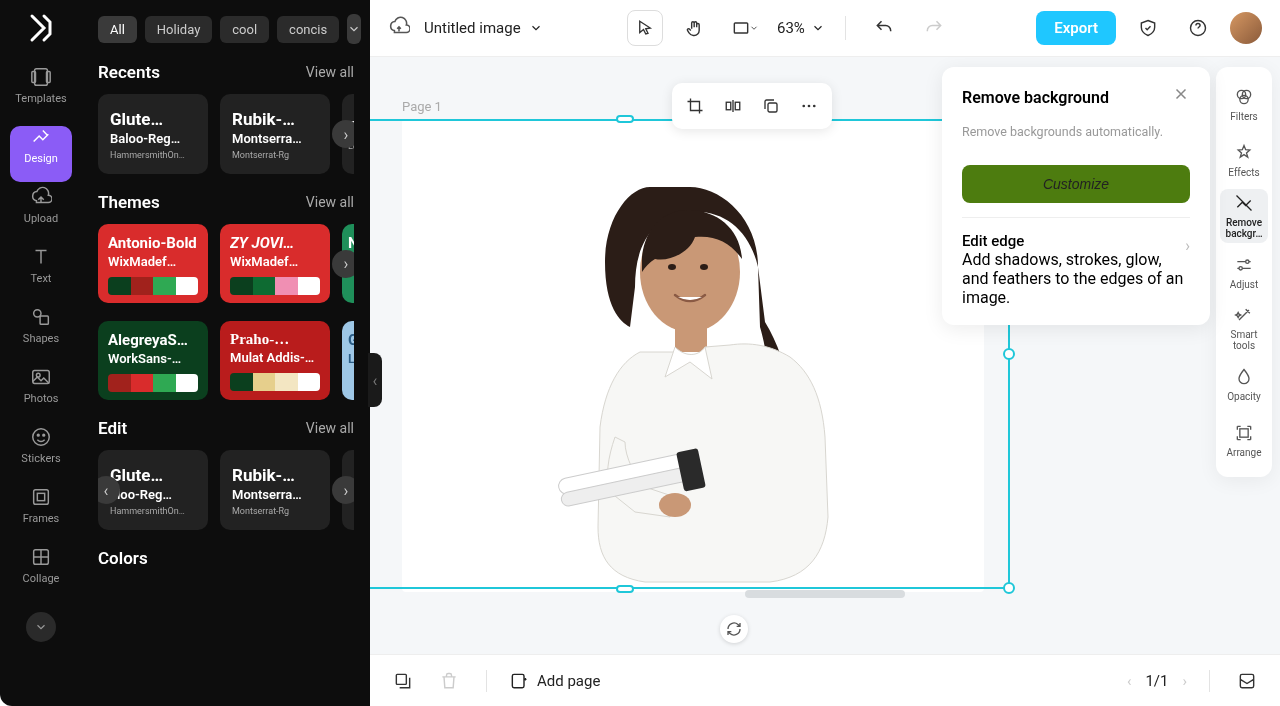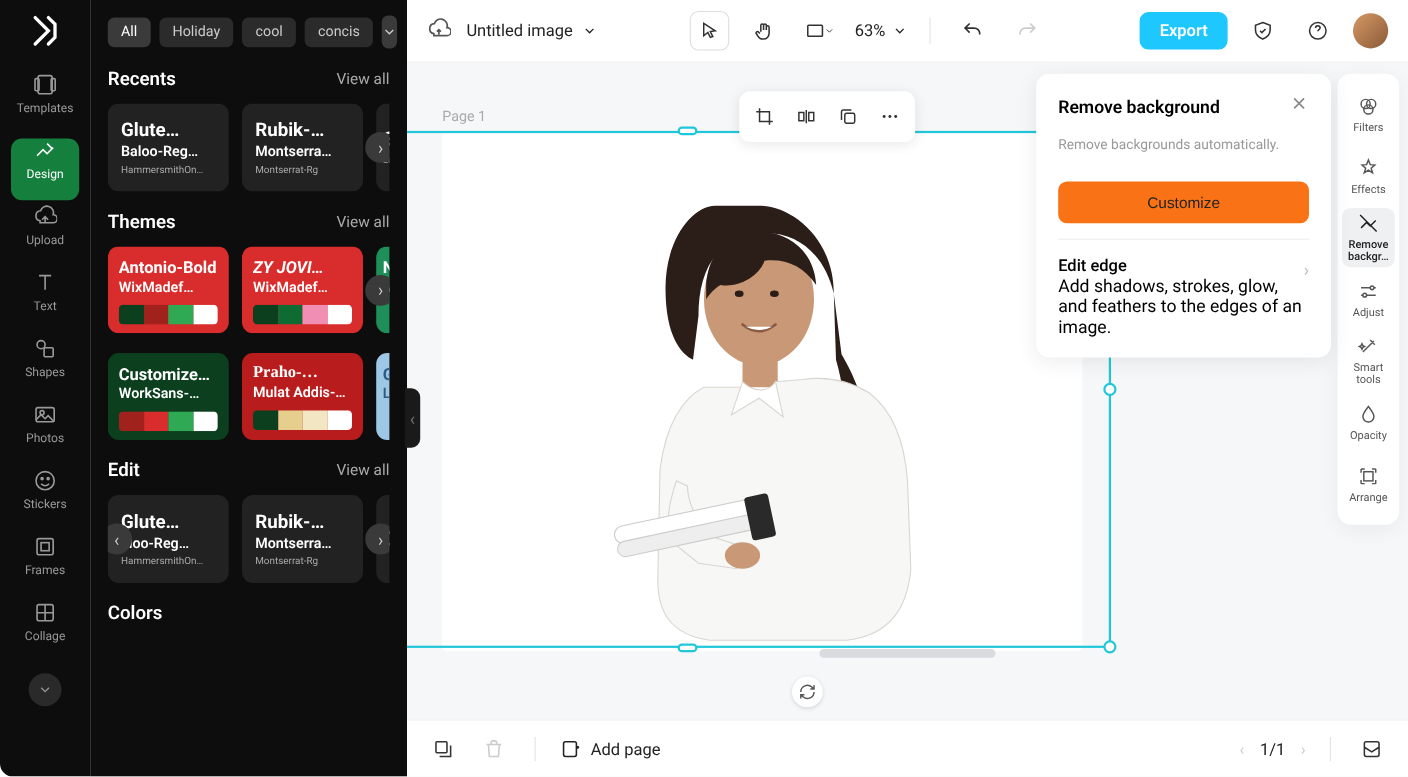--- a/index.html
+++ b/index.html
@@ -3,21 +3,21 @@
 <meta charset="utf-8">
 <style>
   * { box-sizing: border-box; margin: 0; padding: 0; }
   body { font-family: -apple-system, BlinkMacSystemFont, "Segoe UI", Roboto, sans-serif; width: 1280px; height: 706px; overflow: hidden; background: #fff; }
   .app { display: flex; height: 100%; }
 
   
   .nav-rail { width: 82px; background: #0d0d0d; color: #999; display: flex; flex-direction: column; align-items: center; padding-top: 10px; border-radius: 0 0 0 12px; }
   .nav-rail .logo { width: 36px; height: 36px; display: flex; align-items: center; justify-content: center; margin-bottom: 20px; color: #fff; }
   .nav-item { width: 62px; height: 56px; display: flex; flex-direction: column; align-items: center; font-size: 11px; color: #999; border-radius: 10px; cursor: pointer; margin-bottom: 4px; }
-  .nav-item.active { background: #15803d; color: #fff; }
+  .nav-item.active { background: #8b5cf6; color: #fff; }
   .nav-item svg { width: 22px; height: 22px; margin-bottom: 4px; }
   .nav-more { width: 30px; height: 30px; border-radius: 50%; background: #2a2a2a; display: flex; align-items: center; justify-content: center; color: #999; margin-top: 6px; cursor: pointer; }
 
   
   .design-panel { width: 288px; background: #0d0d0d; color: #fff; overflow-y: auto; padding: 14px 16px; }
   .filter-chips { display: flex; gap: 8px; align-items: center; margin-bottom: 18px; }
   .chip { background: #2b2b2b; color: #ccc; font-size: 13px; padding: 6px 12px; border-radius: 6px; cursor: pointer; }
   .chip.active { background: #3a3a3a; color: #fff; }
   .chip-more { width: 30px; height: 30px; background: #3a3a3a; border-radius: 6px; display: flex; align-items: center; justify-content: center; cursor: pointer; }
   .section-h { display: flex; justify-content: space-between; align-items: center; margin-bottom: 12px; }
@@ -86,21 +86,21 @@
   
   .prop-panel { position: absolute; right: 70px; top: 10px; width: 268px; background: #fff; border-radius: 12px; box-shadow: 0 4px 20px rgba(0,0,0,0.08); padding: 18px 20px; z-index: 6; }
   .prop-panel .ph { display: flex; justify-content: space-between; align-items: flex-end; margin-bottom: 16px; }
   .prop-panel .ph h3 { font-size: 16px; font-weight: 600; }
   .prop-panel .ph .close { cursor: pointer; color: #888; }
   .prop-panel .prow { margin-bottom: 16px; }
   .prop-panel .prow .ptitle { font-size: 15px; font-weight: 500; display: flex; justify-content: space-between; align-items: center; }
   .prop-panel .prow .pdesc { font-size: 12.5px; color: #999; margin-top: 14px; line-height: 1.4; }
   .toggle { width: 36px; height: 20px; background: #1fc7ff; border-radius: 10px; position: relative; cursor: pointer; }
   .toggle::after { content: ''; position: absolute; right: 2px; top: 2px; width: 16px; height: 16px; background: #fff; border-radius: 50%; }
-  .cust-btn { width: 100%; background: #f97316; border: none; padding: 11px; border-radius: 8px; font-size: 14px; color: #222; cursor: pointer; margin: 8px 0 14px; }
+  .cust-btn { width: 100%; background: #4d7c0f; border: none; padding: 11px; border-radius: 8px; font-size: 14px; color: #222; cursor: pointer; margin: 8px 0 14px; font-style: italic; }
   .prop-panel hr { border: none; border-top: 1px solid #eee; margin: 0 0 14px; }
   .prop-panel .edit-row { display: flex; justify-content: space-between; align-items: flex-start; cursor: pointer; }
   .prop-panel .edit-row .chev { color: #bbb; margin-top: 4px; }
 
   
   .tool-rail { position: absolute; right: 8px; top: 10px; width: 56px; background: #fff; border-radius: 12px; box-shadow: 0 4px 20px rgba(0,0,0,0.06); display: flex; flex-direction: column; align-items: center; padding: 10px 0; gap: 2px; z-index: 5; }
   .tool-rail .titem { width: 48px; min-height: 54px; display: flex; flex-direction: column; align-items: center; justify-content: center; font-size: 10px; color: #555; border-radius: 8px; cursor: pointer; text-align: center; padding: 4px 0; }
   .tool-rail .titem.active { background: #eef0f2; color: #222; font-weight: 500; }
   .tool-rail .titem svg { width: 20px; height: 20px; margin-bottom: 4px; }
   .tool-rail .titem span { line-height: 1.1; }
@@ -249,21 +249,21 @@
           </div>
         </div>
       <div class="theme-card" style="background:#1f8f5a;flex:0 0 28px;padding:10px 6px">
           <div class="t1">N</div>
           <div class="t2">M</div>
         </div>
       <div class="nav-arrow right">›</div>
     </div>
     <div class="row">
       <div class="theme-card" style="background:#0b3f1e">
-          <div class="t1">Customize…</div>
+          <div class="t1">AlegreyaS…</div>
           <div class="t2">WorkSans-…</div>
           <div class="swatches">
             <span style="background:#a1221c"></span>
             <span style="background:#d92c2c"></span>
             <span style="background:#2fa953"></span>
             <span style="background:#fff"></span>
           </div>
         </div>
       <div class="theme-card" style="background:#b91c1c">
           <div class="t1" style="font-family:serif">Praho-…</div>

